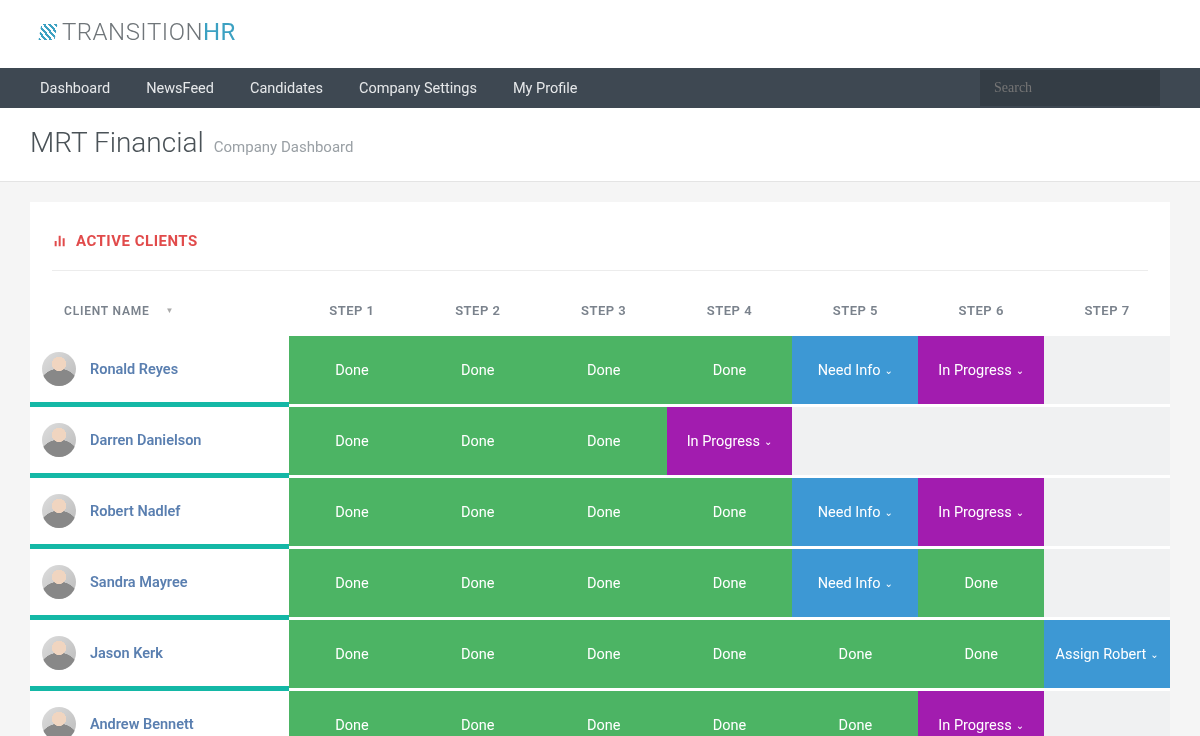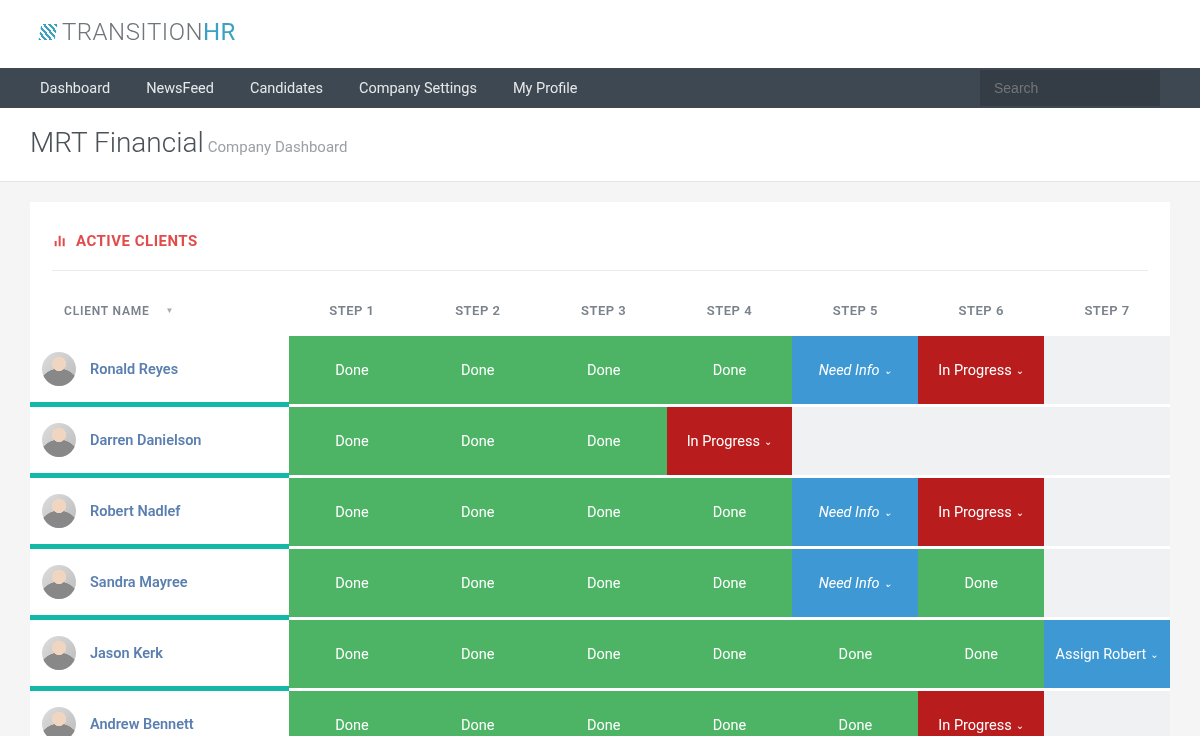--- a/index.html
+++ b/index.html
@@ -12,48 +12,48 @@
     repeating-linear-gradient(45deg, #3ca1c2 0 2px, transparent 2px 4px);
     transform: skewX(-10deg); }
   .logo-text { font-size: 24px; font-weight: 300; letter-spacing: 0.5px; color: #6f7579; }
   .logo-text .hr { color: #3ca1c2; font-weight: 400; margin-top: 24px; }
 
   
   .navbar { background: #3e4852; display: flex; align-items: center; justify-content: space-between; padding: 0 40px; height: 40px; }
   .nav-links { display: flex; gap: 36px; }
   .nav-links a { color: #e6e8ea; text-decoration: none; font-size: 14.5px; cursor: pointer; }
   .search-wrap { background: #343d45; display: flex; align-items: center; padding: 0 14px; height: 36px; width: 180px; }
-  .search-wrap input { background: transparent; border: none; outline: none; color: #bef264; font-size: 14px; flex: 1; }
+  .search-wrap input { background: transparent; border: none; outline: none; color: #bef264; font-size: 14px; flex: 1; font-family: Liberation Serif, serif; }
   .search-wrap svg { width: 18px; height: 18px; fill: #fff; }
 
   
   .page-head { background: #fff; padding: 18px 30px 22px; border-bottom: 1px solid #e4e4e4; }
   .page-head .company { font-size: 28px; font-weight: 300; color: #4a5257; display: inline; }
-  .page-head .sub { font-size: 15px; color: #9aa0a5; font-weight: 400; }
+  .page-head .sub { font-size: 15px; color: #9aa0a5; font-weight: 400; margin-left: 6px; }
 
   
   .card { background: #fff; margin: 20px 30px; padding: 20px 0 0; }
   .section-title { color: #e14b4b; font-weight: 700; font-size: 15px; letter-spacing: 0.5px; padding: 10px 22px 20px; display: flex; align-items: center; gap: 8px; }
   .section-title svg { width: 16px; height: 16px; fill: #e14b4b; }
   .divider { border-top: 1px solid #ececec; margin: 0 22px 24px; }
 
   
   .grid { display: grid; grid-template-columns: 259px repeat(7, 1fr); }
   .grid-header { color: #7a828c; font-size: 13px; font-weight: 600; text-align: center; padding: 8px 0 18px; text-transform: uppercase; letter-spacing: 0.5px; }
   .grid-header.client { text-align: left; padding-left: 34px; font-size: 12px; letter-spacing: 0.8px; display: flex; align-items: center; gap: 16px; }
   .sort-arrow { font-size: 8px; color: #aaa; }
   .client-cell { display: flex; align-items: center; gap: 14px; padding: 16px 8px 16px 8px; border-bottom: 5px solid #14b8a6; background: #fff; }
   .avatar { width: 34px; height: 34px; border-radius: 50%; background: linear-gradient(135deg,#ddd,#bbb); flex-shrink: 0; margin-left: 4px; position: relative; overflow: hidden; }
   .avatar::after { content:""; position:absolute; inset:0; background: radial-gradient(circle at 50% 35%, #f0d5c0 0 25%, transparent 26%), radial-gradient(circle at 50% 110%, #888 0 50%, transparent 51%); }
   .client-name { color: #5a7fb0; font-weight: 600; font-size: 14.5px; cursor: pointer; }
 
   .status-cell { display: flex; align-items: center; justify-content: center; color: #fff; font-size: 14.5px; font-weight: 400; height: 68px; }
   .status-done { background: #4cb464; }
-  .status-progress { background: #b91c1c; cursor: pointer; }
-  .status-need { background: #3d98d4; cursor: pointer; font-style: italic; }
+  .status-progress { background: #a21caf; cursor: pointer; }
+  .status-need { background: #3d98d4; cursor: pointer; }
   .status-empty { background: #f0f1f2; }
   .status-assign { background: #3d98d4; cursor: pointer; }
 
   .caret { margin-left: 4px; font-size: 10px; }
 </style>
 </head>
 <body>
 
 <div class="top-strip">
   <div class="logo">

